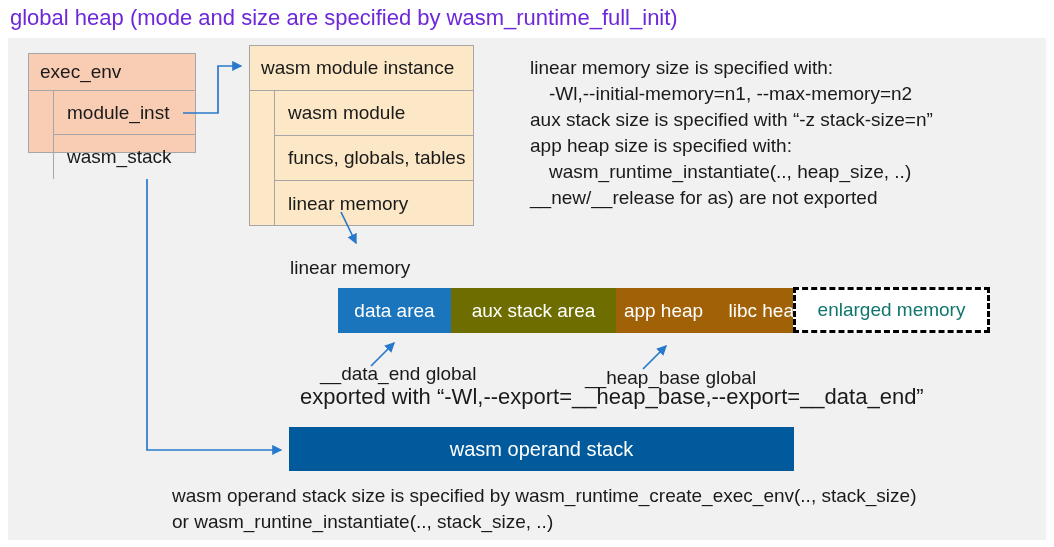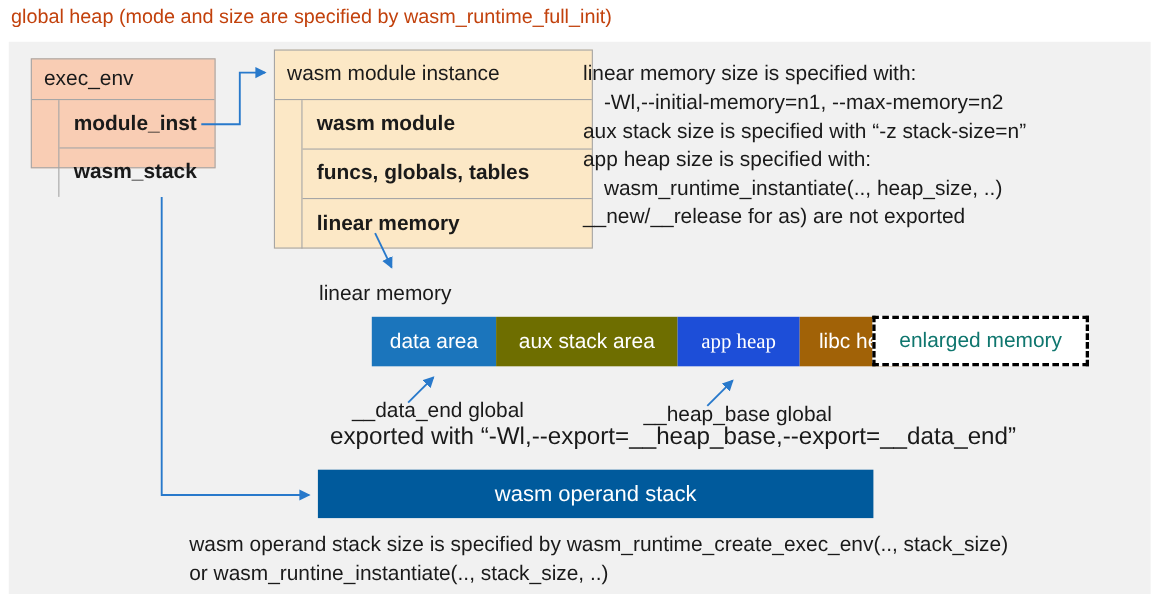--- a/index.html
+++ b/index.html
@@ -1,56 +1,56 @@
 <!DOCTYPE html>
 <html><head>
 <meta charset="utf-8">
 <style>
   html,body{margin:0;padding:0;background:#fff;}
   #canvas{
     position:relative;width:1054px;height:547px;background:#ffffff;overflow:hidden;
     font-family:"Liberation Sans","DejaVu Sans",sans-serif;color:#1a1a1a;
   }
-  .title{position:absolute;left:10px;top:5px;font-size:18px;color:#c2410c;}
+  .title{position:absolute;left:10px;top:5px;font-size:22px;color:#6d28d9;}
   .panel{position:absolute;left:8px;top:38px;width:1038px;height:502px;background:#f1f1f1;}
 
   
   .struct{position:absolute;border:1px solid #a6a6a6;box-sizing:border-box;}
   .pink{background:#f9cdb4;}
   .cream{background:#fce8c6;}
   .struct .hdr{box-sizing:border-box;display:flex;align-items:center;padding-left:11px;
     font-size:19px;border-bottom:1px solid #a6a6a6;}
   .struct .inner{box-sizing:border-box;border-left:1px solid #a6a6a6;}
   .struct .row{box-sizing:border-box;display:flex;align-items:center;padding-left:13px;
-    font-size:19px;border-bottom:1px solid #a6a6a6;font-weight:bold;}
+    font-size:19px;border-bottom:1px solid #a6a6a6;}
   .struct .row:last-child{border-bottom:none;}
 
   #exec-env{left:28px;top:53px;width:168px;height:100px;}
   #exec-env .hdr{height:37px;}
   #exec-env .inner{margin-left:24px;}
   #exec-env .row{height:44px;}
   #exec-env .row:last-child{height:44px;}
 
-  #module-instance{left:249px;top:45px;width:290px;height:181px;}
+  #module-instance{left:249px;top:45px;width:225px;height:181px;}
   #module-instance .hdr{height:45px;}
   #module-instance .inner{margin-left:24px;}
   #module-instance .row{height:45px;text-align:center;}
 
   
   .notes-right{position:absolute;left:530px;top:55px;font-size:19px;line-height:26px;white-space:nowrap;}
   .notes-right .indent{padding-left:19px;}
 
   .lm-label{position:absolute;left:290px;top:257px;font-size:19px;}
 
   
   .lm-bar{position:absolute;left:290px;top:288px;height:45px;display:flex;margin-left:48px;}
   .seg{display:flex;align-items:center;justify-content:center;color:#fff;font-size:19px;box-sizing:border-box;}
   .seg-data{width:113px;background:#1b75bc;}
   .seg-aux{width:165px;background:#6e6e00;}
-  .seg-app{width:111px;background:#1d4ed8;font-family:Liberation Serif, serif;}
+  .seg-app{width:95px;background:#a16207;}
   .seg-libc{width:111px;background:#a16207;}
   .seg-enlarged{position:absolute;left:793px;top:287px;width:197px;height:46px;background:#ffffff;
     border:3px dashed #000;color:#0f766e;display:flex;align-items:center;justify-content:center;
     font-size:19px;box-sizing:border-box;}
 
   .lbl-data-end{position:absolute;left:320px;top:363px;font-size:19px;}
   .lbl-heap-base{position:absolute;left:585px;top:367px;font-size:19px;}
   .lbl-exported{position:absolute;left:300px;top:384px;font-size:22px;white-space:nowrap;}
 
   

